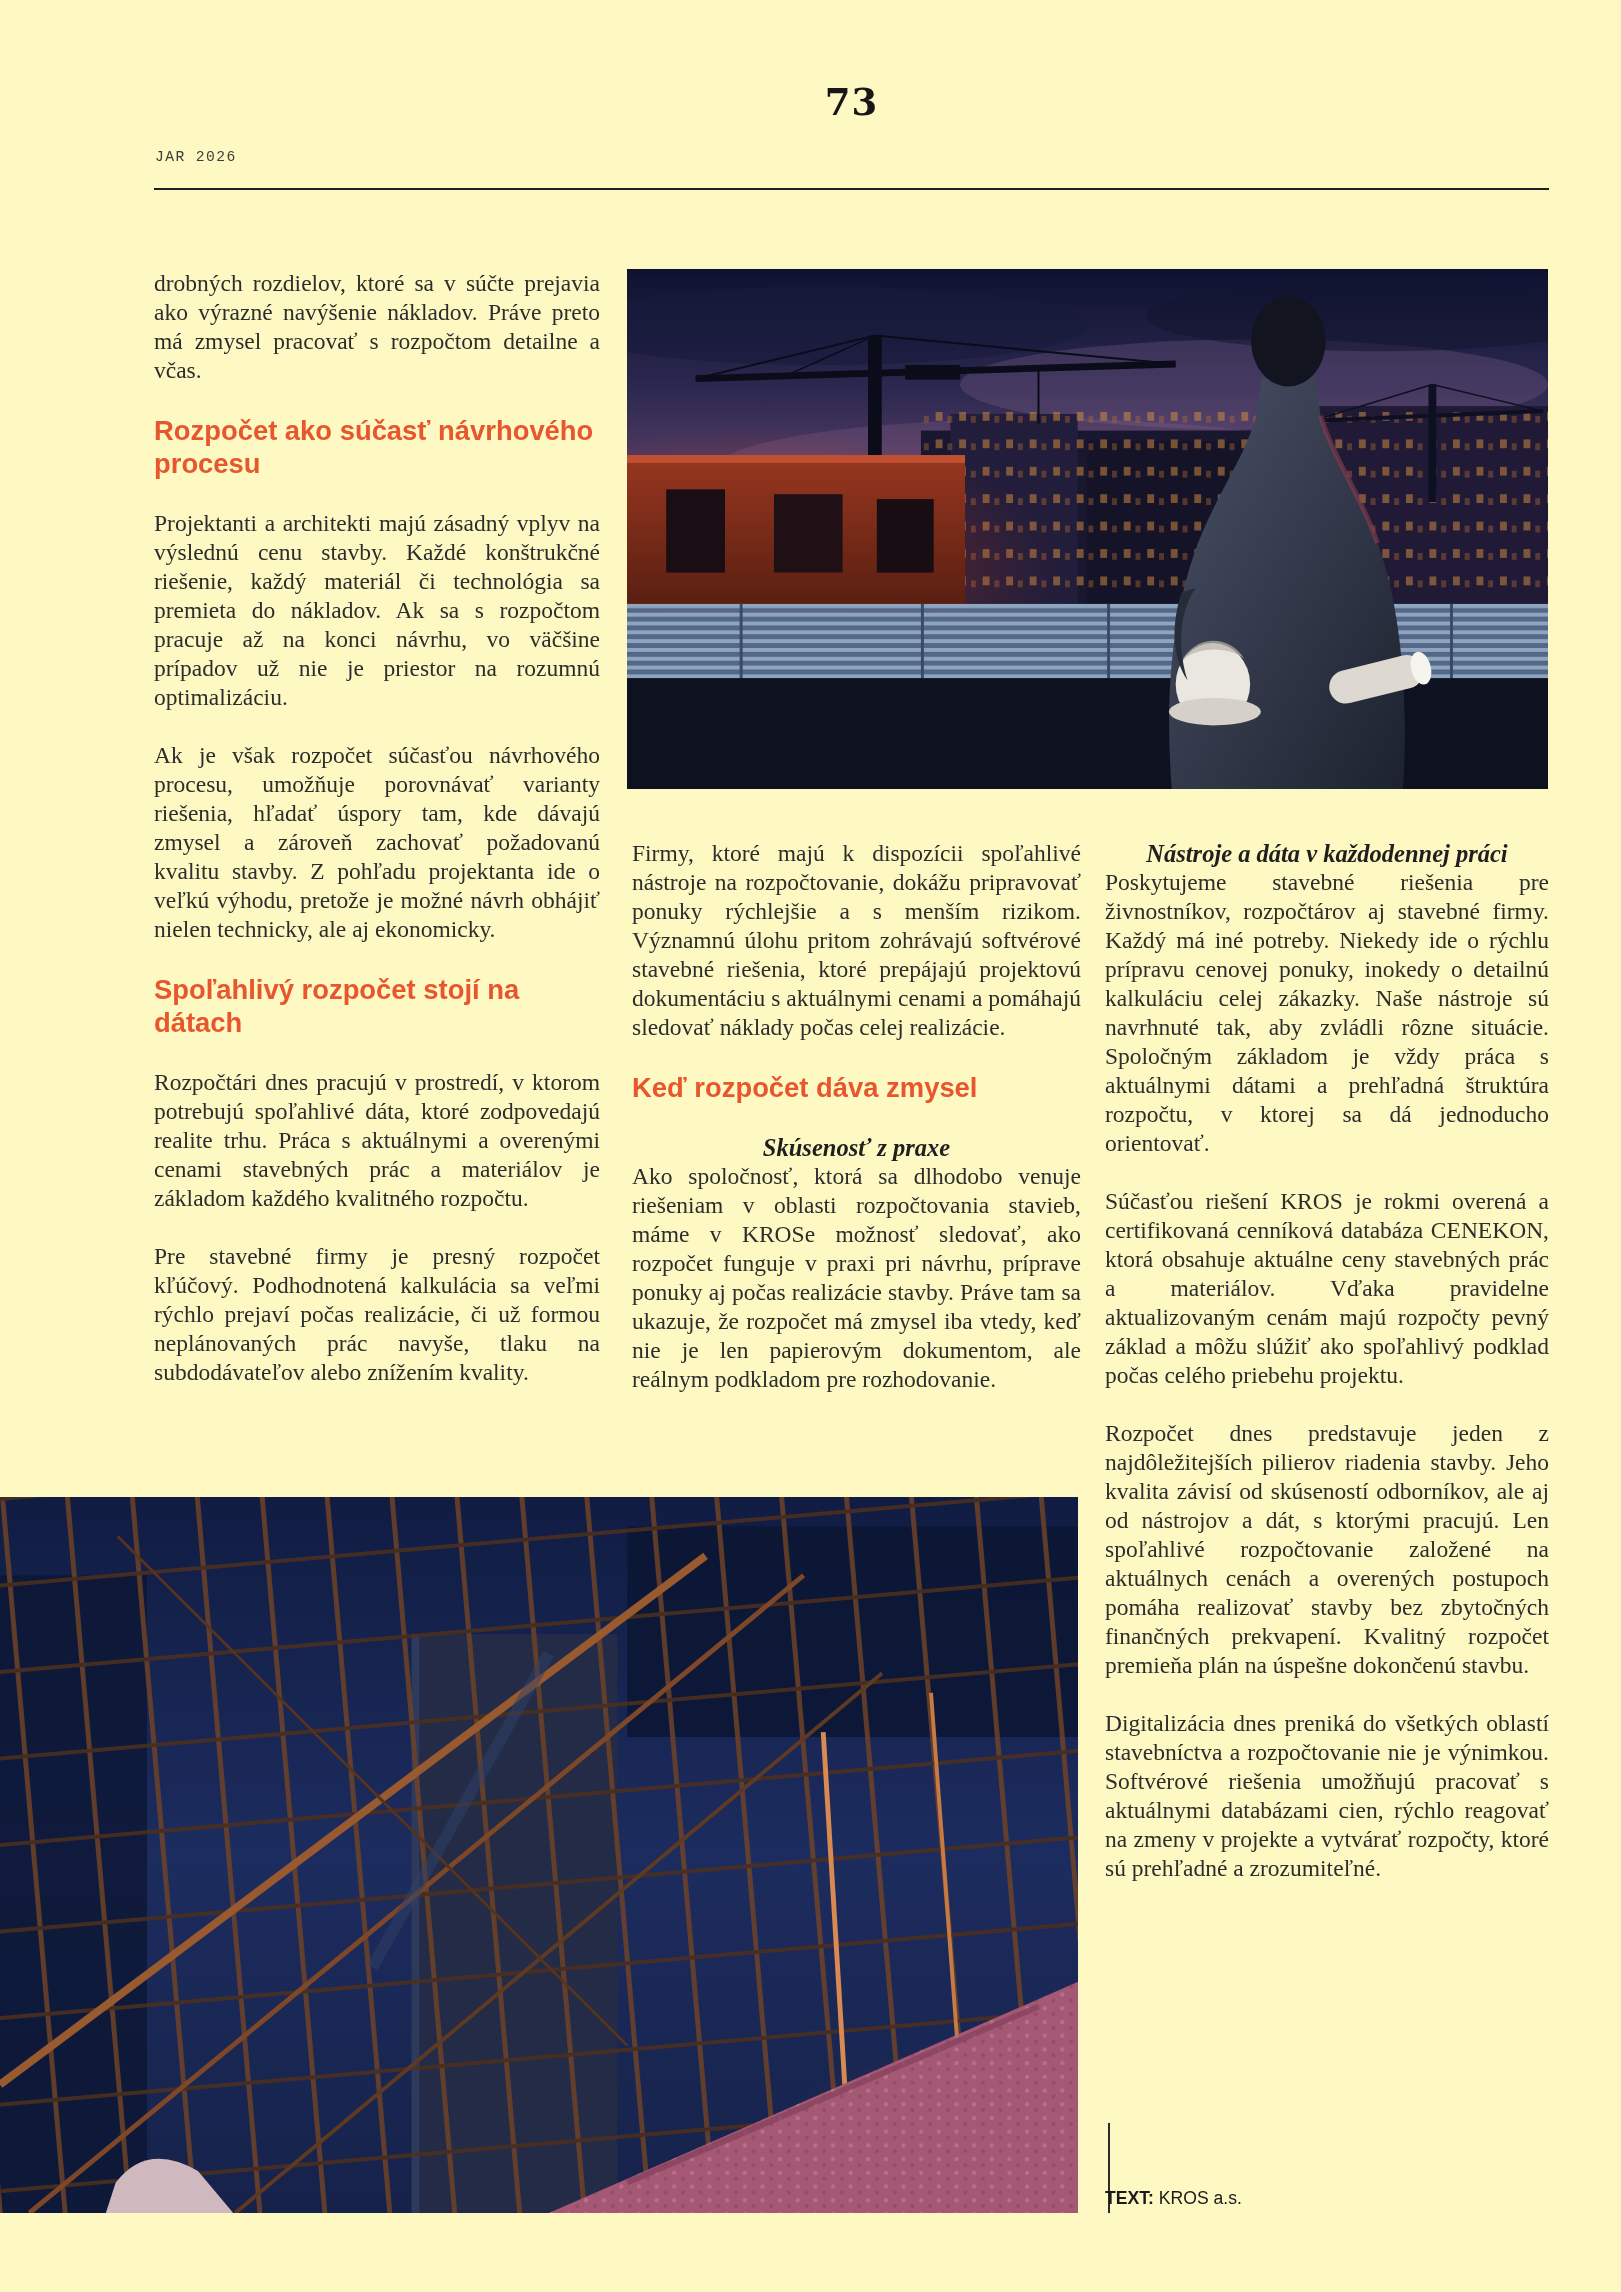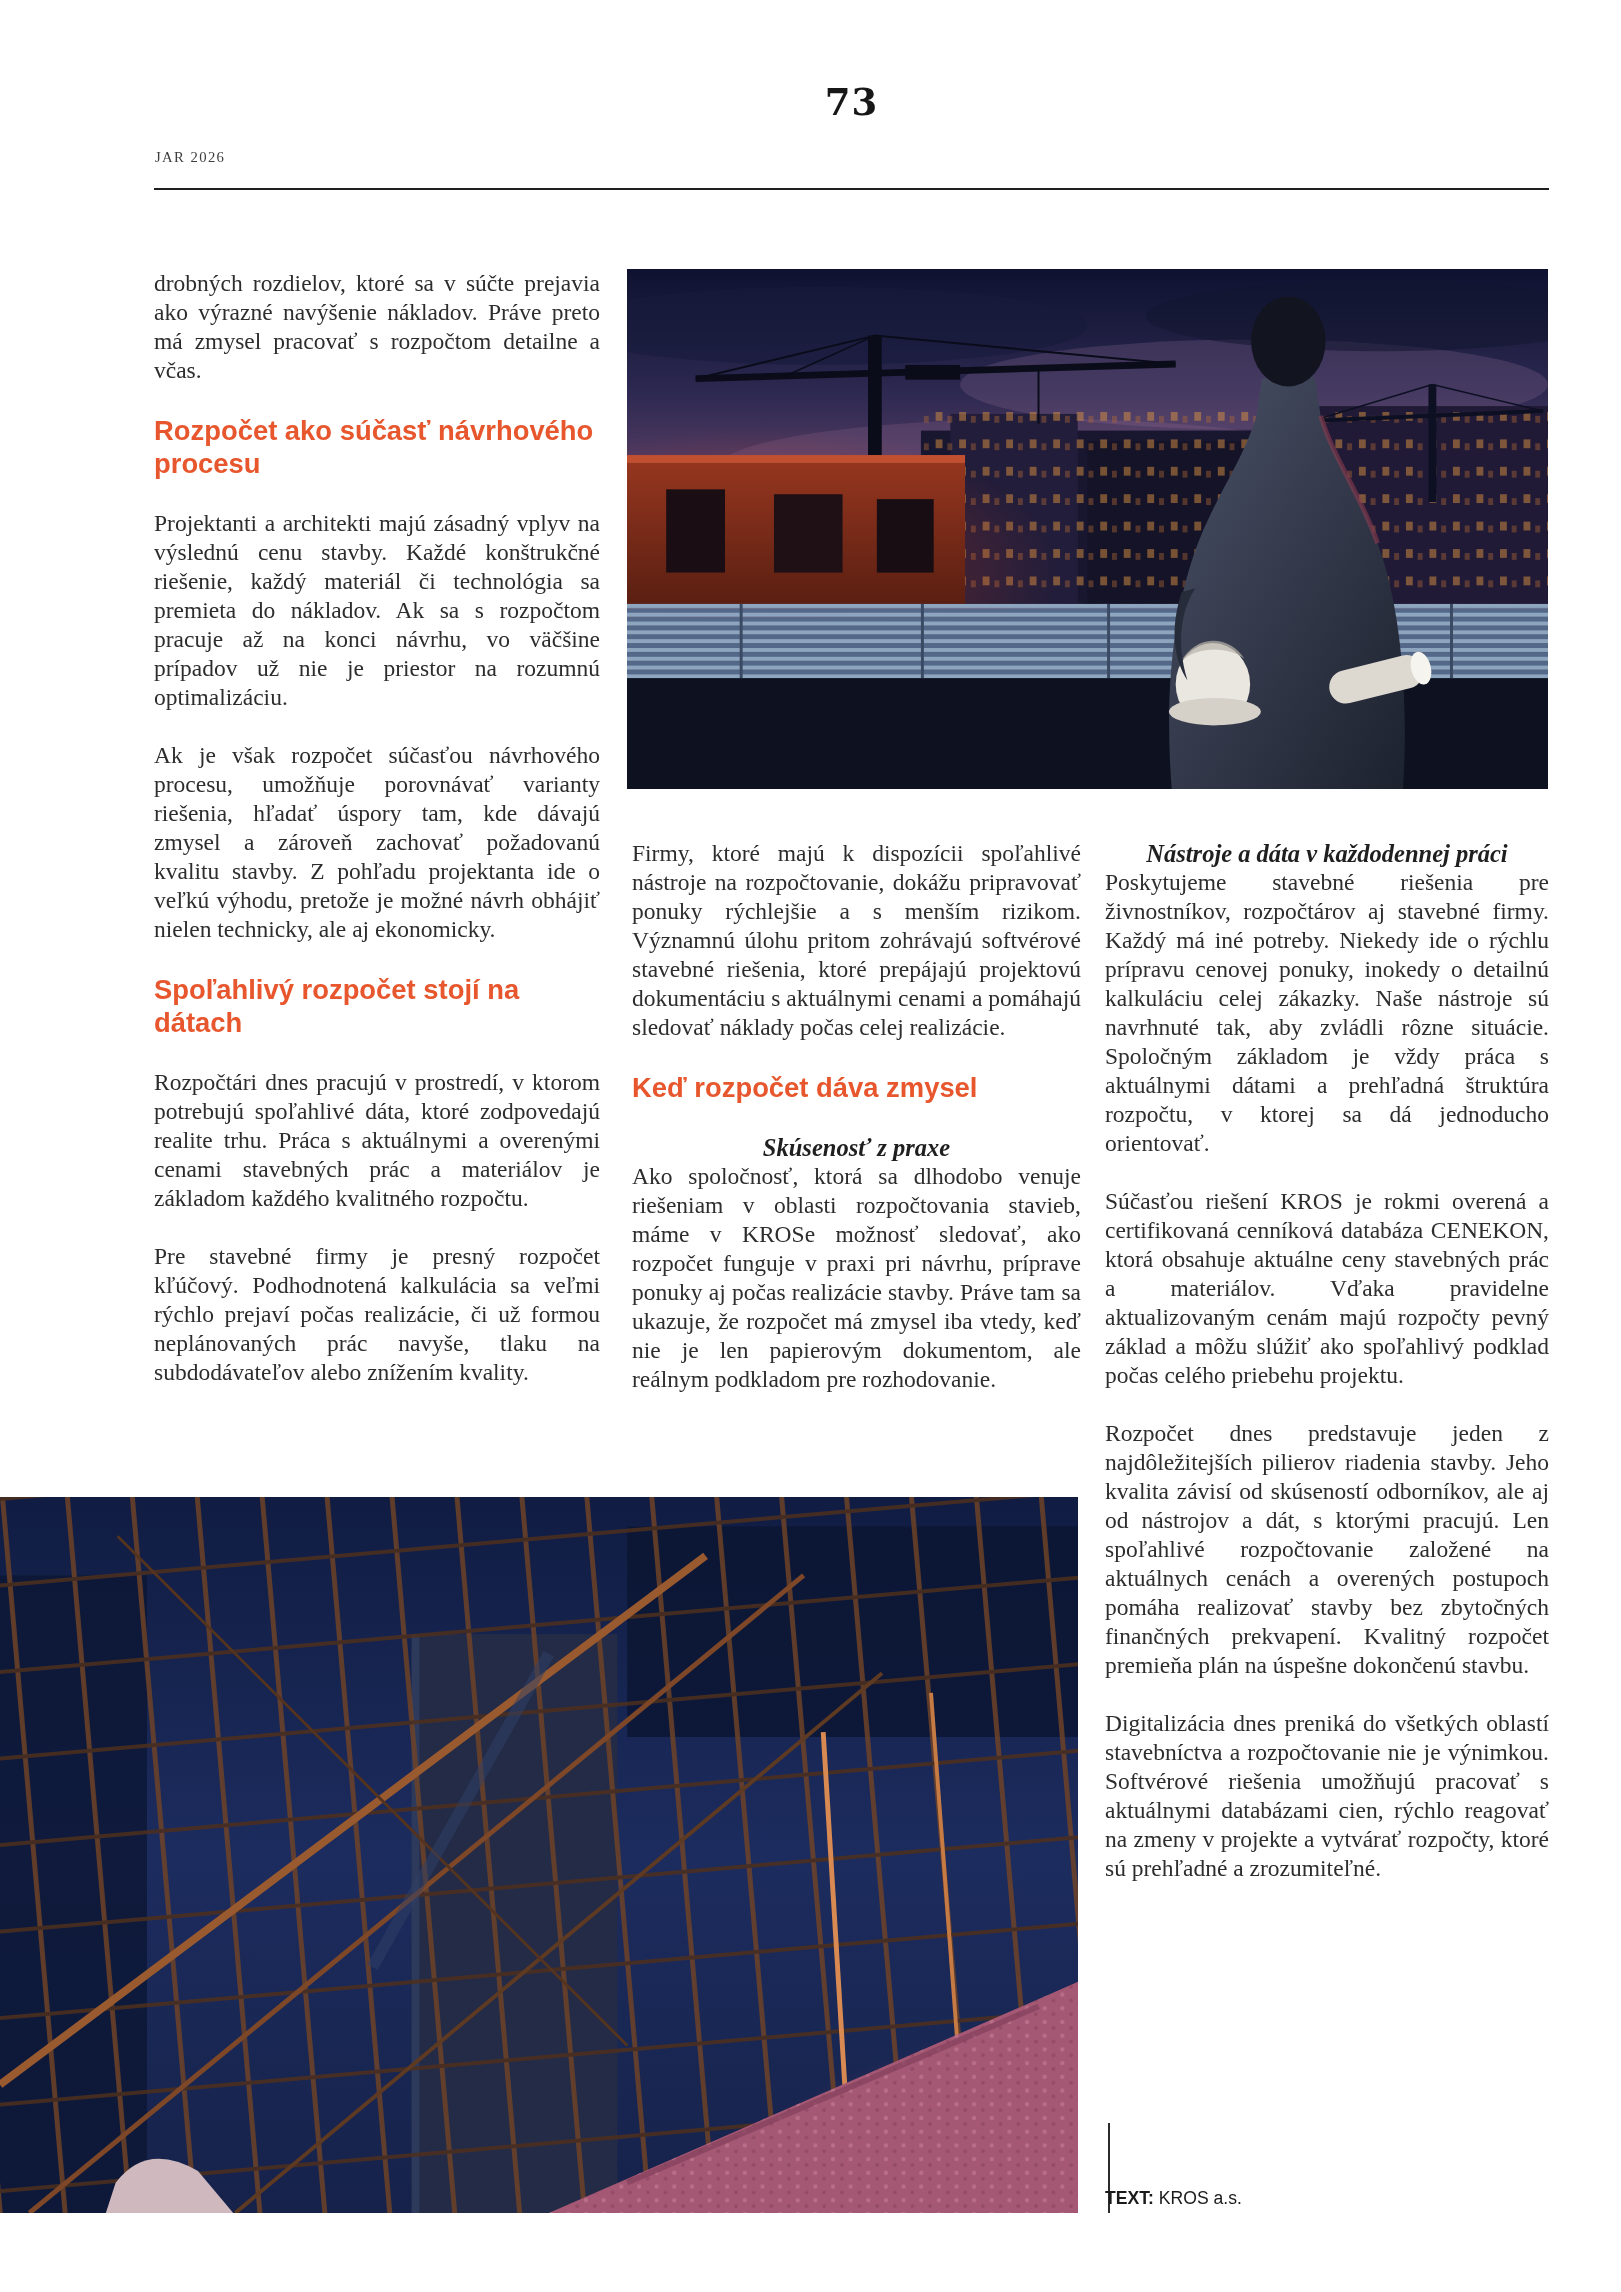--- a/index.html
+++ b/index.html
@@ -1,21 +1,21 @@
 <!DOCTYPE html>
 <html lang="sk"><head>
 <meta charset="utf-8">
 <style>
   html,body{margin:0;padding:0;background:#e9e9e9;}
-  .page{position:relative;width:1621px;height:2293px;margin:0 auto;background:#ffffff;
+  .page{position:relative;width:1621px;height:2293px;margin:0 auto;background:#fef9c3;
         font-family:"Liberation Serif",serif;overflow:hidden;}
   .pageno{position:absolute;left:154px;top:84px;width:1395px;text-align:center;
           font-family:"DejaVu Serif",serif;font-weight:700;font-size:37px;line-height:1;
           color:#171717;letter-spacing:1px;}
-  .issue{position:absolute;left:155px;top:150px;font-family:Liberation Serif, serif;
+  .issue{position:absolute;left:155px;top:150px;font-family:Liberation Mono, monospace;
          font-size:14.7px;line-height:1;letter-spacing:1.4px;color:#3d3d3d;}
   .toprule{position:absolute;left:154px;top:188px;width:1395px;height:2px;background:#1f1f1f;}
   .col{position:absolute;width:446px;font-size:23.5px;line-height:29px;color:#2d2d2d;
        text-align:justify;hyphens:auto;-webkit-hyphens:auto;}
   .col p{margin:0 0 29px 0;}
   .col1{left:154px;top:261px;margin-top:8px;}
   .col2{left:632px;top:839px;width:449px;}
   .col3{left:1105px;top:839px;width:444px;}
   .h-orange{font-family:"Liberation Sans",sans-serif;font-weight:700;font-size:27.4px;
             line-height:33px;color:#e7562c;margin:0 0 29px 0;text-align:left;hyphens:none;}

